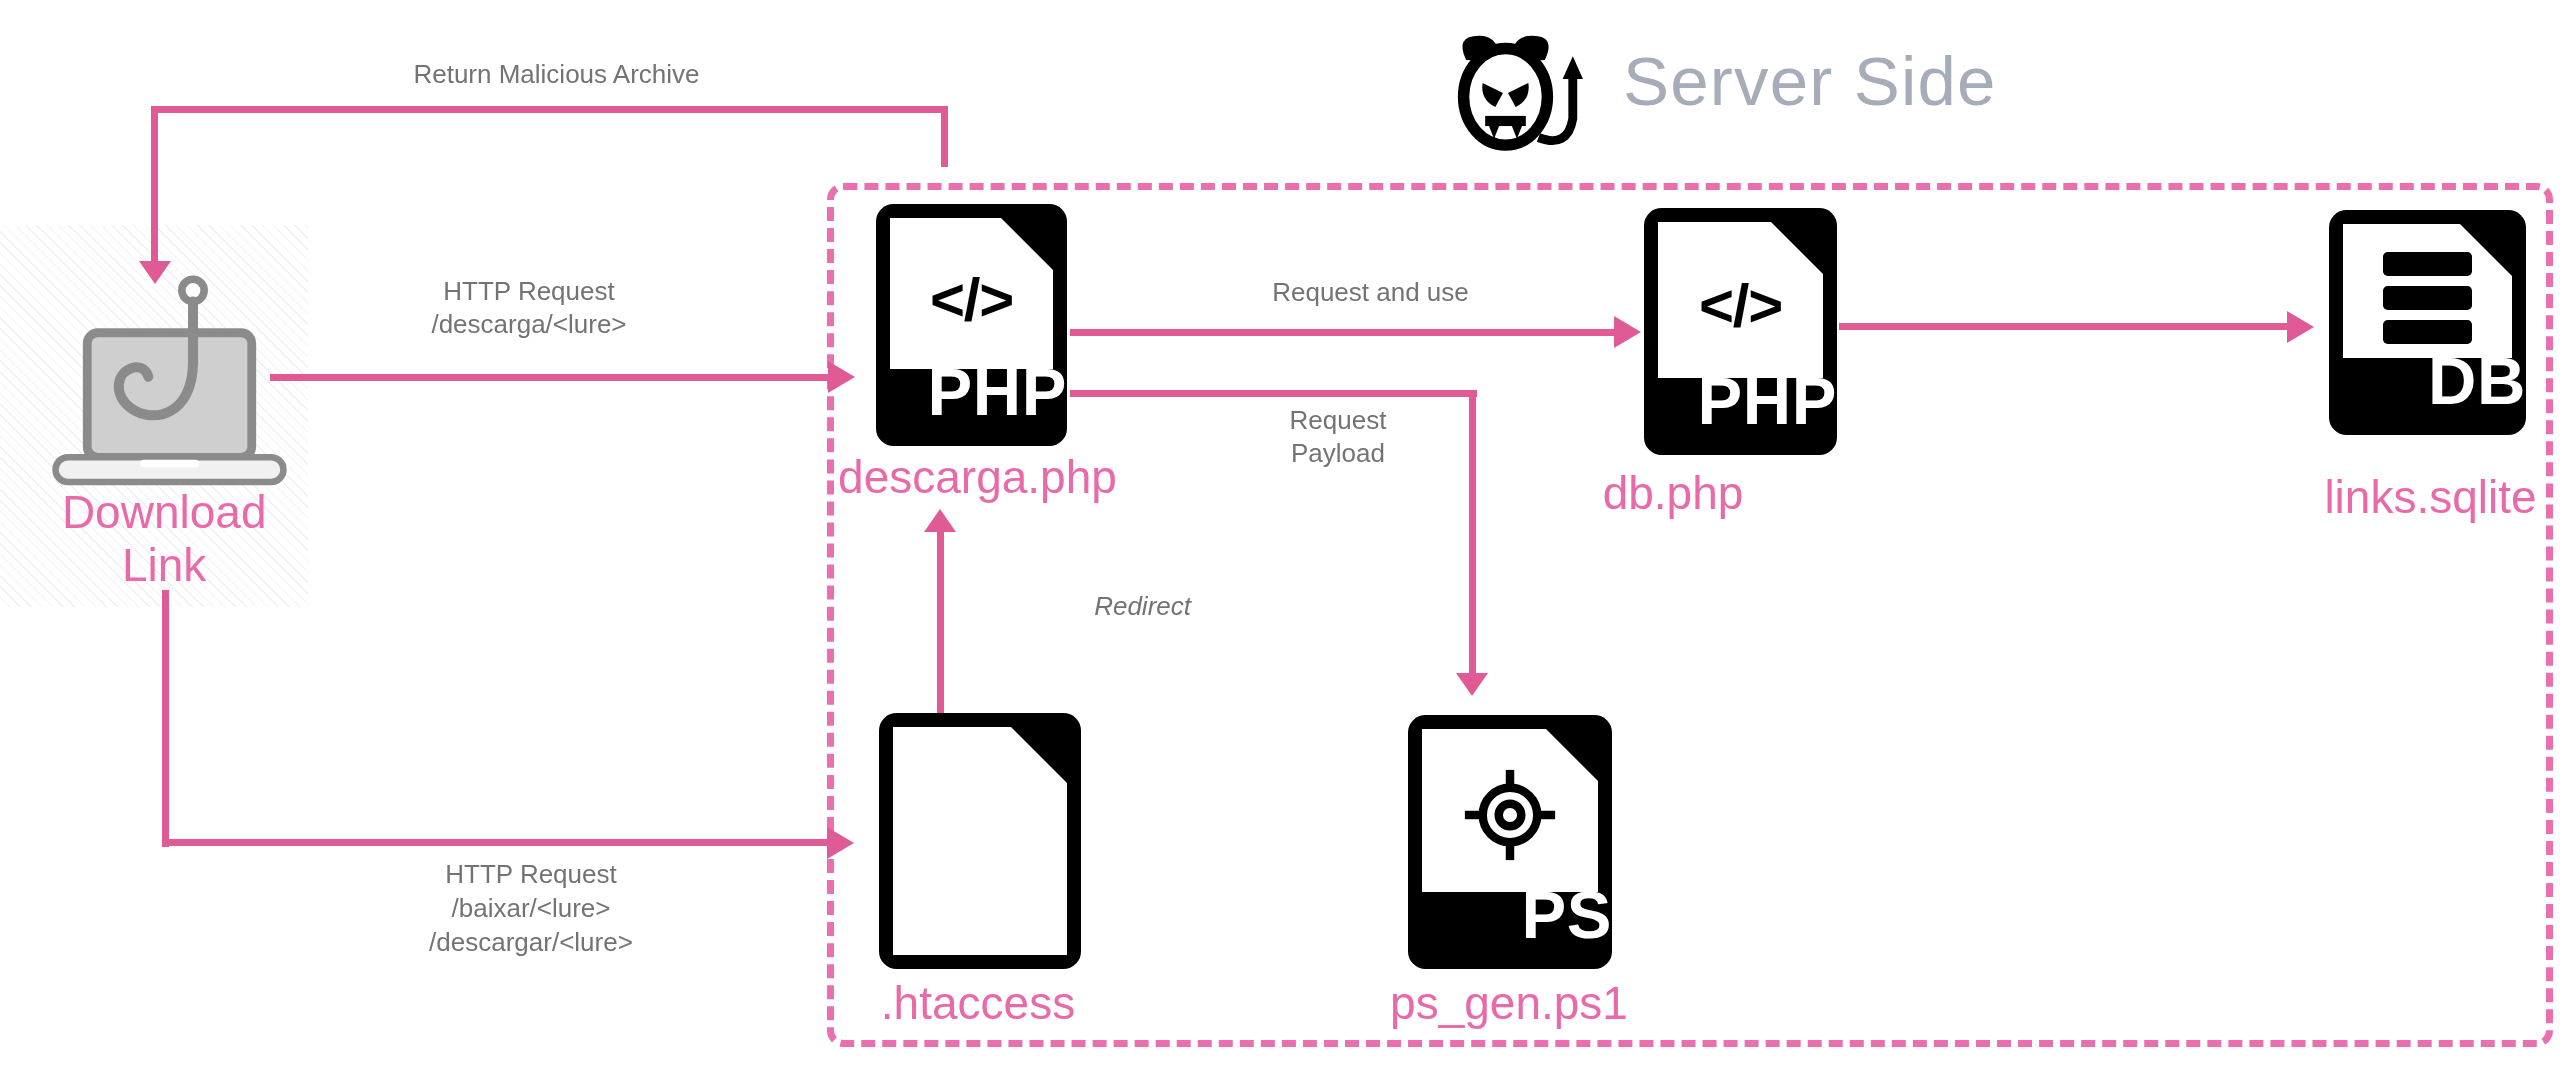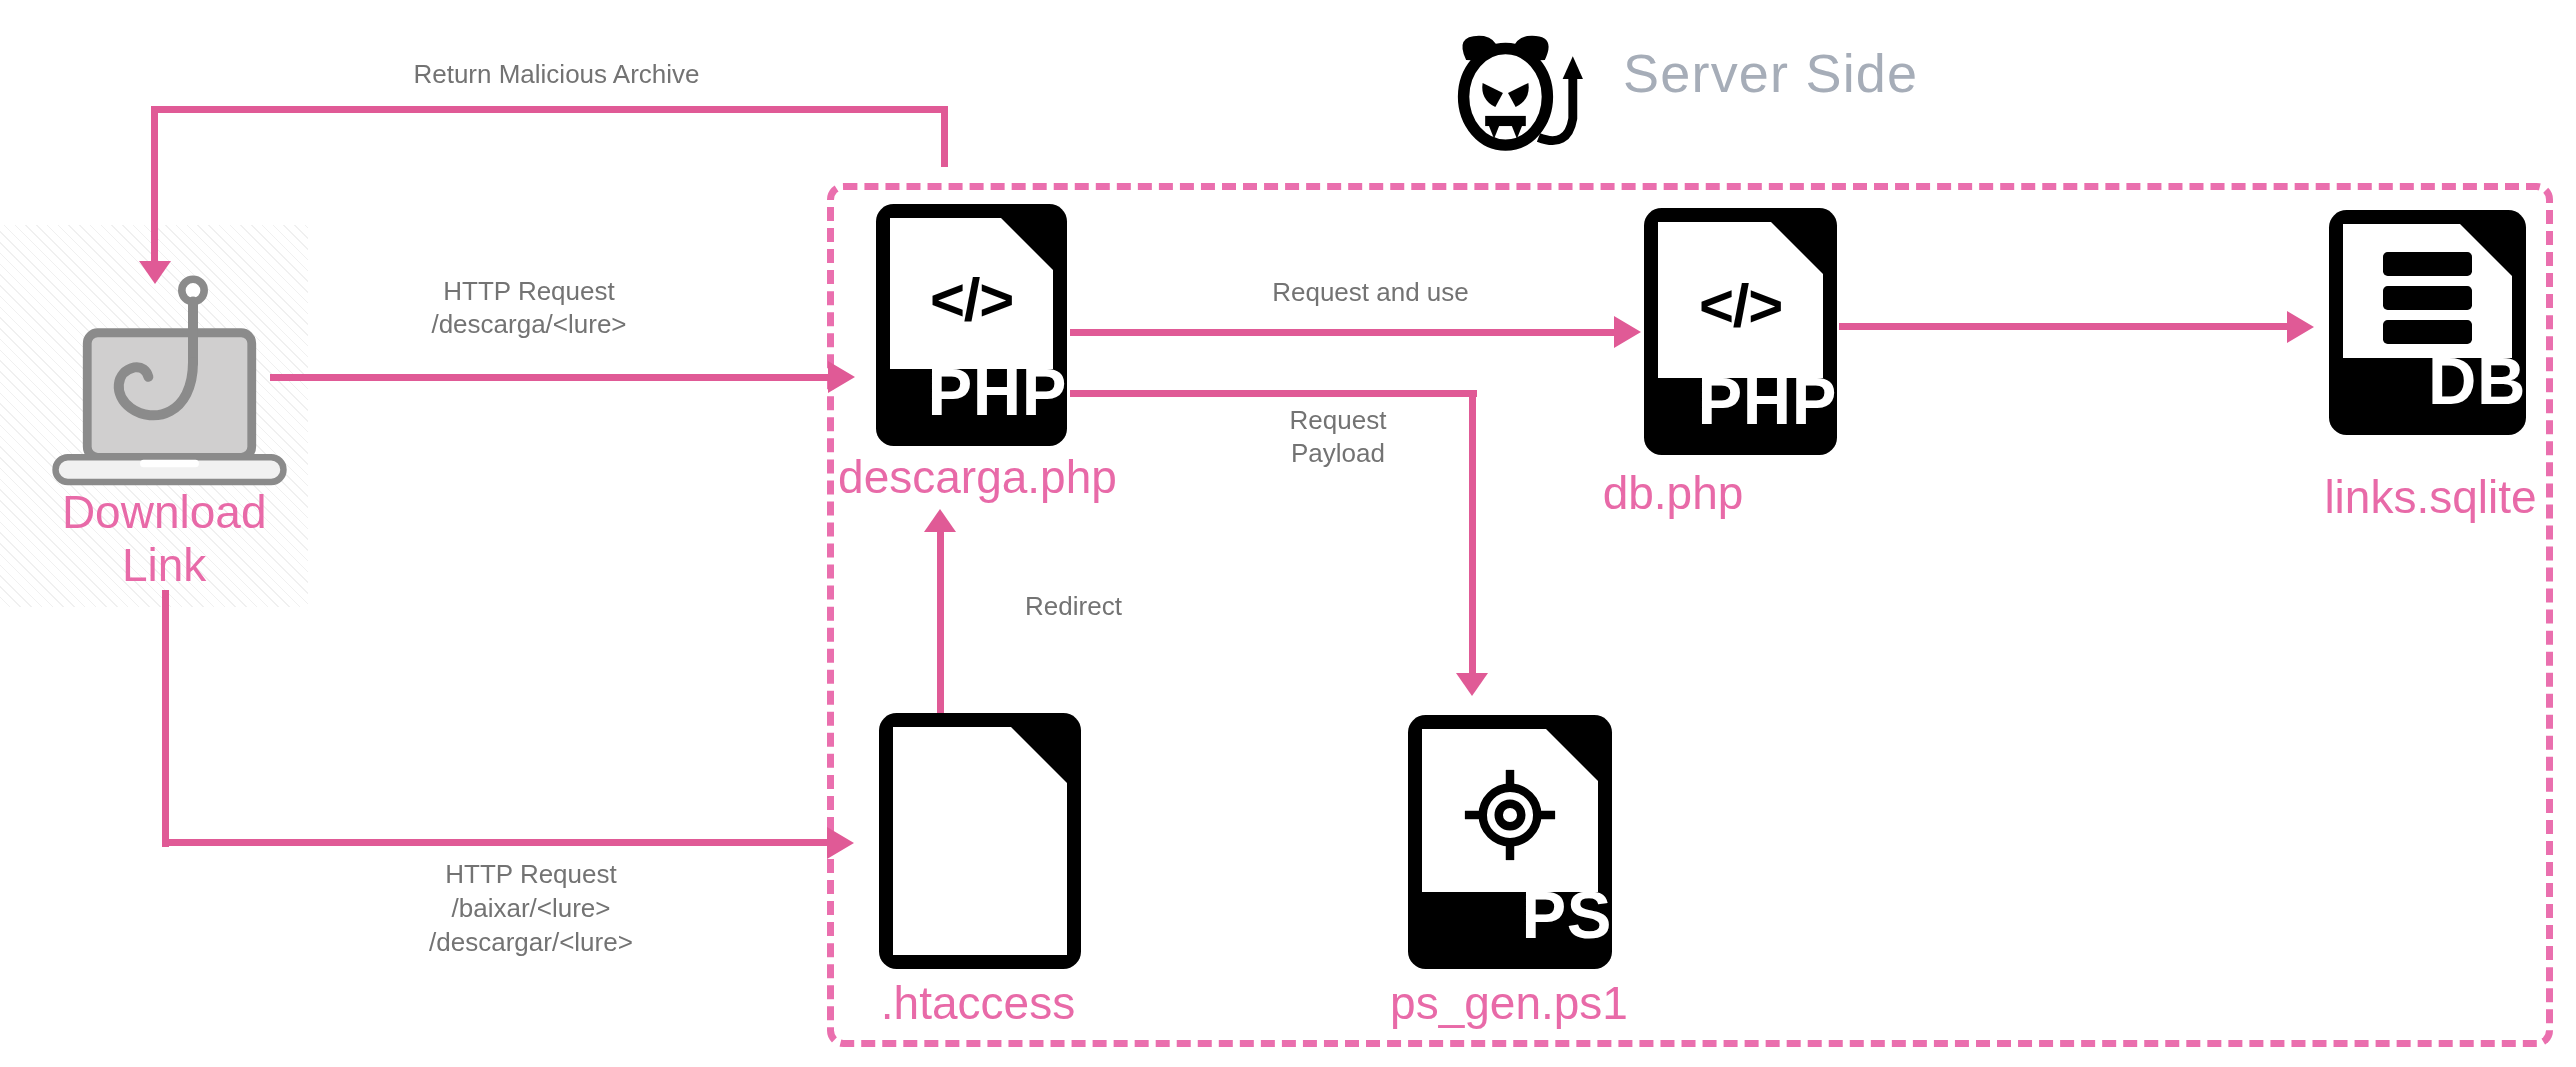--- a/index.html
+++ b/index.html
@@ -12,36 +12,36 @@
     position:absolute; left:0; top:225px; width:308px; height:382px;
     background:repeating-linear-gradient(45deg, transparent 0 6.5px, rgba(140,140,140,0.13) 6.5px 7.6px);
   }
   
   .server-box {
     position:absolute; left:827px; top:183px; width:1726px; height:864px;
     border:7px dashed #ea6fae; border-radius:16.4px; box-sizing:border-box;
   }
   
   .title {
-    position:absolute; left:1623px; top:42px; font-size:54px; color:#a6adb8;
+    position:absolute; left:1623px; top:42px; font-size:69px; color:#a6adb8;
     white-space:nowrap; letter-spacing:1.2px;
   }
   .devil { position:absolute; left:1445px; top:27px; }
   
   .edge { position:absolute; background:#e05a96; }
   .ah { position:absolute; width:0; height:0; }
   .ah-right { border-top:16.4px solid transparent; border-bottom:16.4px solid transparent; border-left:27px solid #e05a96; }
   .ah-down  { border-left:16.4px solid transparent; border-right:16.4px solid transparent; border-top:23.5px solid #e05a96; }
   .ah-up    { border-left:16.4px solid transparent; border-right:16.4px solid transparent; border-bottom:23.5px solid #e05a96; }
   
   .edge-label {
     position:absolute; color:#737373; font-size:26px; line-height:1.25;
     text-align:center; white-space:pre-line;
   }
-  .edge-label.left { text-align:center; }
+  .edge-label.left { text-align:right;font-style:italic; }
   .node-label {
     position:absolute; color:#e86aa8; font-size:46px; line-height:1.15;
     text-align:center; white-space:pre-line;
   }
   
   .file-icon { position:absolute; background:#000; border-radius:17.6px; }
   .file-icon .page {
     position:absolute; left:14px; right:14px; top:14px; bottom:77px; background:#fff;
     clip-path:polygon(0 0, calc(100% - 52px) 0, 100% 52px, 100% 100%, 0 100%);
     display:flex; align-items:center; justify-content:center;

